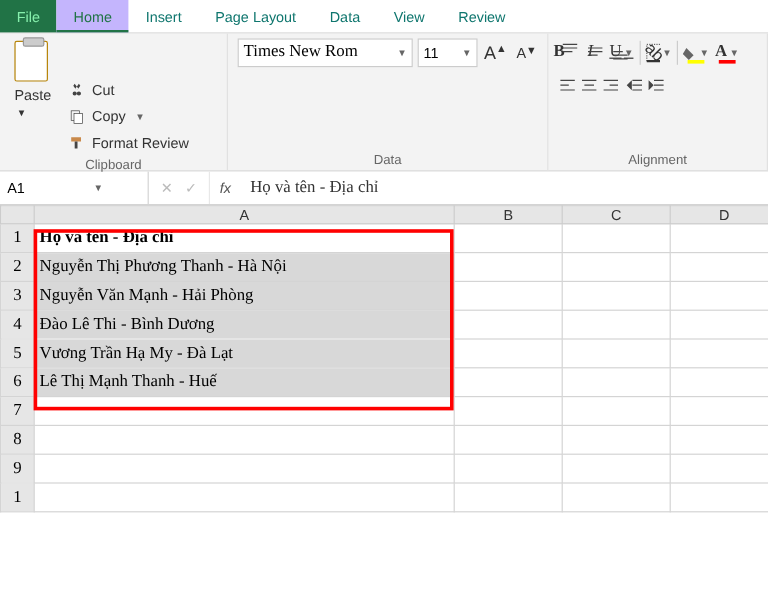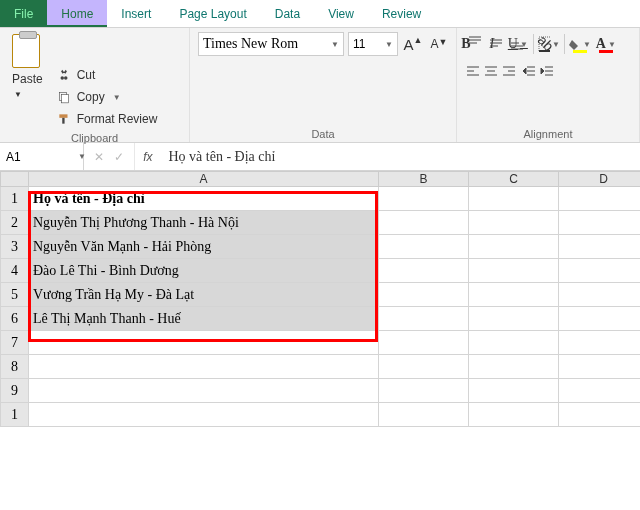--- a/index.html
+++ b/index.html
@@ -40,21 +40,21 @@
   .underline { text-decoration: underline; font-family: "Times New Roman"; }
   .font-color-bar { position: absolute; bottom: 2px; left: 4px; right: 4px; height: 3px; }
 
   
   .align-body { display: flex; flex-direction: column; gap: 6px; width: 90px; }
   .align-row { display: flex; gap: 2px; }
   .alignbtn svg { width: 16px; height: 16px; }
 
   
   .fbar { display: flex; align-items: center; height: 28px; border-bottom: 1px solid #d4d4d4; background: #fff; }
-  .namebox { width: 84px; padding: 0 6px; height: 100%; display: flex; align-items: center; border-right: 1px solid #d4d4d4; }
+  .namebox { width: 124px; padding: 0 6px; height: 100%; display: flex; align-items: center; border-right: 1px solid #d4d4d4; }
   .namebox input { border: none; width: 70px; font-size: 12px; outline: none; }
   .fx-btns { display: flex; align-items: center; gap: 10px; padding: 0 10px; color: #888; border-right: 1px solid #e8e8e8; height: 100%; }
   .fx { font-style: italic; color: #555; padding: 0 8px; }
   .fcell { flex: 1; padding: 0 8px; color: #333; font-family: "Times New Roman", serif; font-size: 14px; }
 
   
   .grid-wrap { position: relative; }
   table.grid { border-collapse: collapse; table-layout: fixed; width: 100%; }
   .grid th { background: #e6e6e6; font-weight: normal; color: #333; border: 1px solid #ccc; font-size: 12px; }
   .grid td { border: 1px solid #d4d4d4; height: 24px; padding: 0 4px; font-family: "Times New Roman", serif; font-size: 14px; color: #000; background: #fff; white-space: nowrap; overflow: hidden; }

